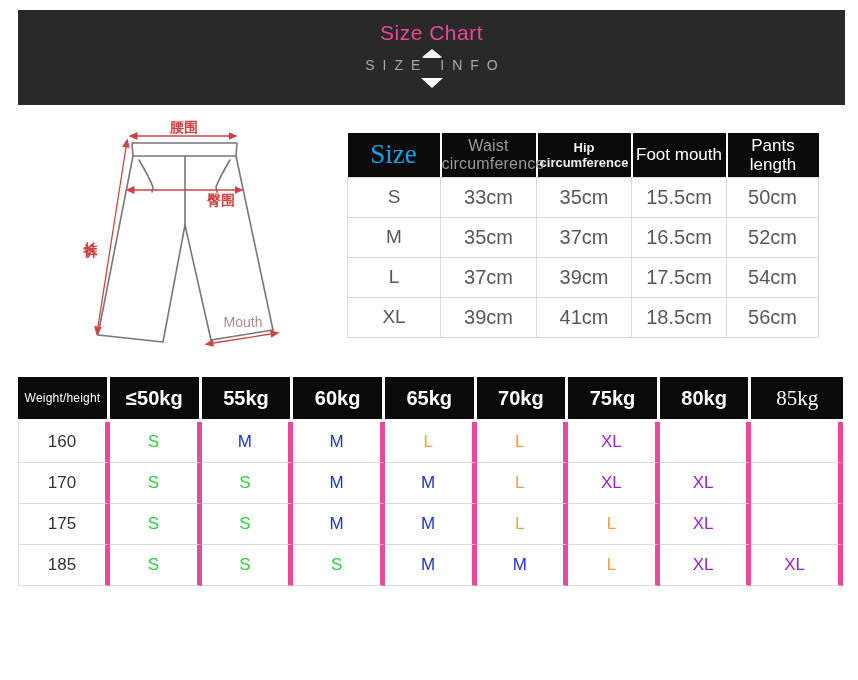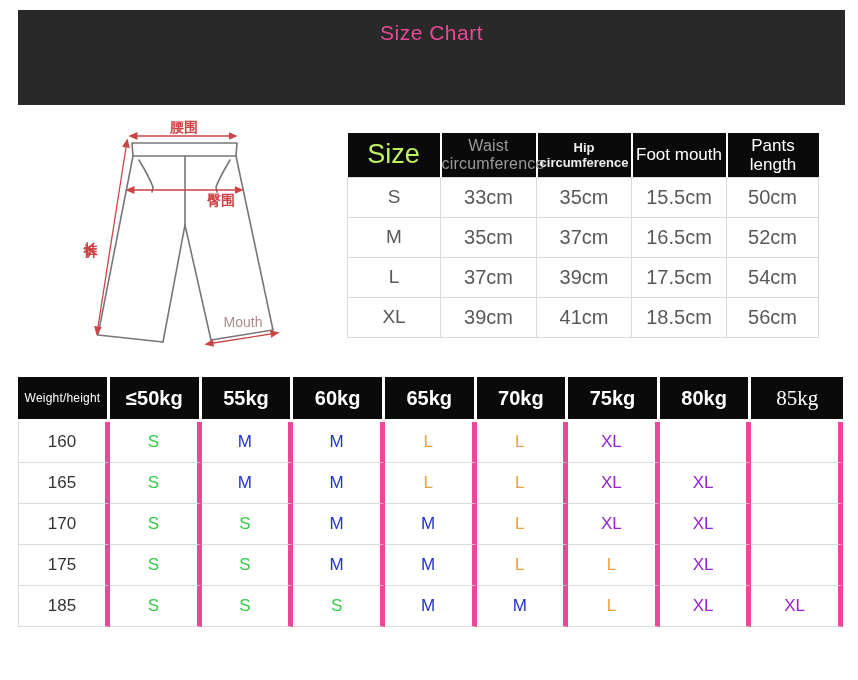--- a/index.html
+++ b/index.html
@@ -17,21 +17,21 @@
   .tri-down { position:absolute; left:50%; top:22px; transform:translateX(-50%); width:0; height:0;
               border-left:11px solid transparent; border-right:11px solid transparent; border-top:10px solid #ffffff; z-index:3; }
 
   
   .diagram { position:absolute; left:58px; top:113px; width:284px; height:244px; }
 
   
   .size-table { position:absolute; left:347px; top:133px; width:471px; border-collapse:collapse; table-layout:fixed; }
   .size-table th { background:#0a0a0a; height:44px; vertical-align:middle; text-align:center; }
   .size-table th + th { border-left:2px solid #ffffff; }
-  .size-table .h0 { font-size:27px; color:#bef264; font-weight:500; }
+  .size-table .h0 { font-size:27px; color:#0ea5e9; font-weight:500;font-family:Liberation Serif, serif; }
   .size-table .h1 { font-size:16px; color:#9a9a9a; font-weight:400; letter-spacing:0.2px; }
   .size-table .h2 { font-size:13px; color:#efefef; font-weight:700; }
   .size-table .h3, .size-table .h4 { font-size:17px; color:#ffffff; font-weight:400; line-height:1.12; }
   .size-table td { height:40px; border:1px solid #d9d9d9; text-align:center; vertical-align:middle;
                    color:#595959; font-size:20px; }
   .size-table td.c0 { font-size:19px; }
 
   
   .fit-table { position:absolute; left:18px; top:377px; width:825px; border-collapse:separate; border-spacing:0; table-layout:fixed; }
   .fit-table th { background:#0a0a0a; height:45px; color:#ffffff; font-size:20px; font-weight:600;
@@ -44,20 +44,25 @@
   .fit-table td:first-child { border-left:1px solid #dcdcdc; color:#333333; font-size:17px; }
   .fit-table tr td { border-top:none; }
 </style>
 </head>
 <body>
 
 <div class="stage">
 
   <div class="banner">
     <div class="banner-title">Size Chart</div>
+    <div class="sizeinfo-wrap">
+      <span class="tri-up"></span>
+      <span class="sizeinfo-text">SIZE INFO</span>
+      <span class="tri-down"></span>
+    </div>
   </div>
 
   <div class="diagram">
     <svg width="284" height="244" viewBox="0 0 284 244">
       <defs>
         <marker id="arrL" markerWidth="8" markerHeight="8" refX="2" refY="3" orient="auto">
           <path d="M7,0 L0,3 L7,6 Z" fill="#cc4444"></path>
         </marker>
         <marker id="arrR" markerWidth="8" markerHeight="8" refX="5" refY="3" orient="auto">
           <path d="M0,0 L7,3 L0,6 Z" fill="#cc4444"></path>
@@ -170,31 +175,20 @@
           <td style="color: rgb(51, 204, 68);">S</td>
           <td style="color: rgb(34, 51, 204);">M</td>
           <td style="color: rgb(34, 51, 204);">M</td>
           <td style="color: rgb(232, 163, 60);">L</td>
           <td style="color: rgb(232, 163, 60);">L</td>
           <td style="color: rgb(153, 34, 204);">XL</td>
           <td></td>
           <td></td>
         </tr>
         <tr>
-          <td>165</td>
-          <td style="color: rgb(51, 204, 68);">S</td>
-          <td style="color: rgb(34, 51, 204);">M</td>
-          <td style="color: rgb(34, 51, 204);">M</td>
-          <td style="color: rgb(232, 163, 60);">L</td>
-          <td style="color: rgb(232, 163, 60);">L</td>
-          <td style="color: rgb(153, 34, 204);">XL</td>
-          <td style="color: rgb(153, 34, 204);">XL</td>
-          <td></td>
-        </tr>
-        <tr>
           <td>170</td>
           <td style="color: rgb(51, 204, 68);">S</td>
           <td style="color: rgb(51, 204, 68);">S</td>
           <td style="color: rgb(34, 51, 204);">M</td>
           <td style="color: rgb(34, 51, 204);">M</td>
           <td style="color: rgb(232, 163, 60);">L</td>
           <td style="color: rgb(153, 34, 204);">XL</td>
           <td style="color: rgb(153, 34, 204);">XL</td>
           <td></td>
         </tr>

